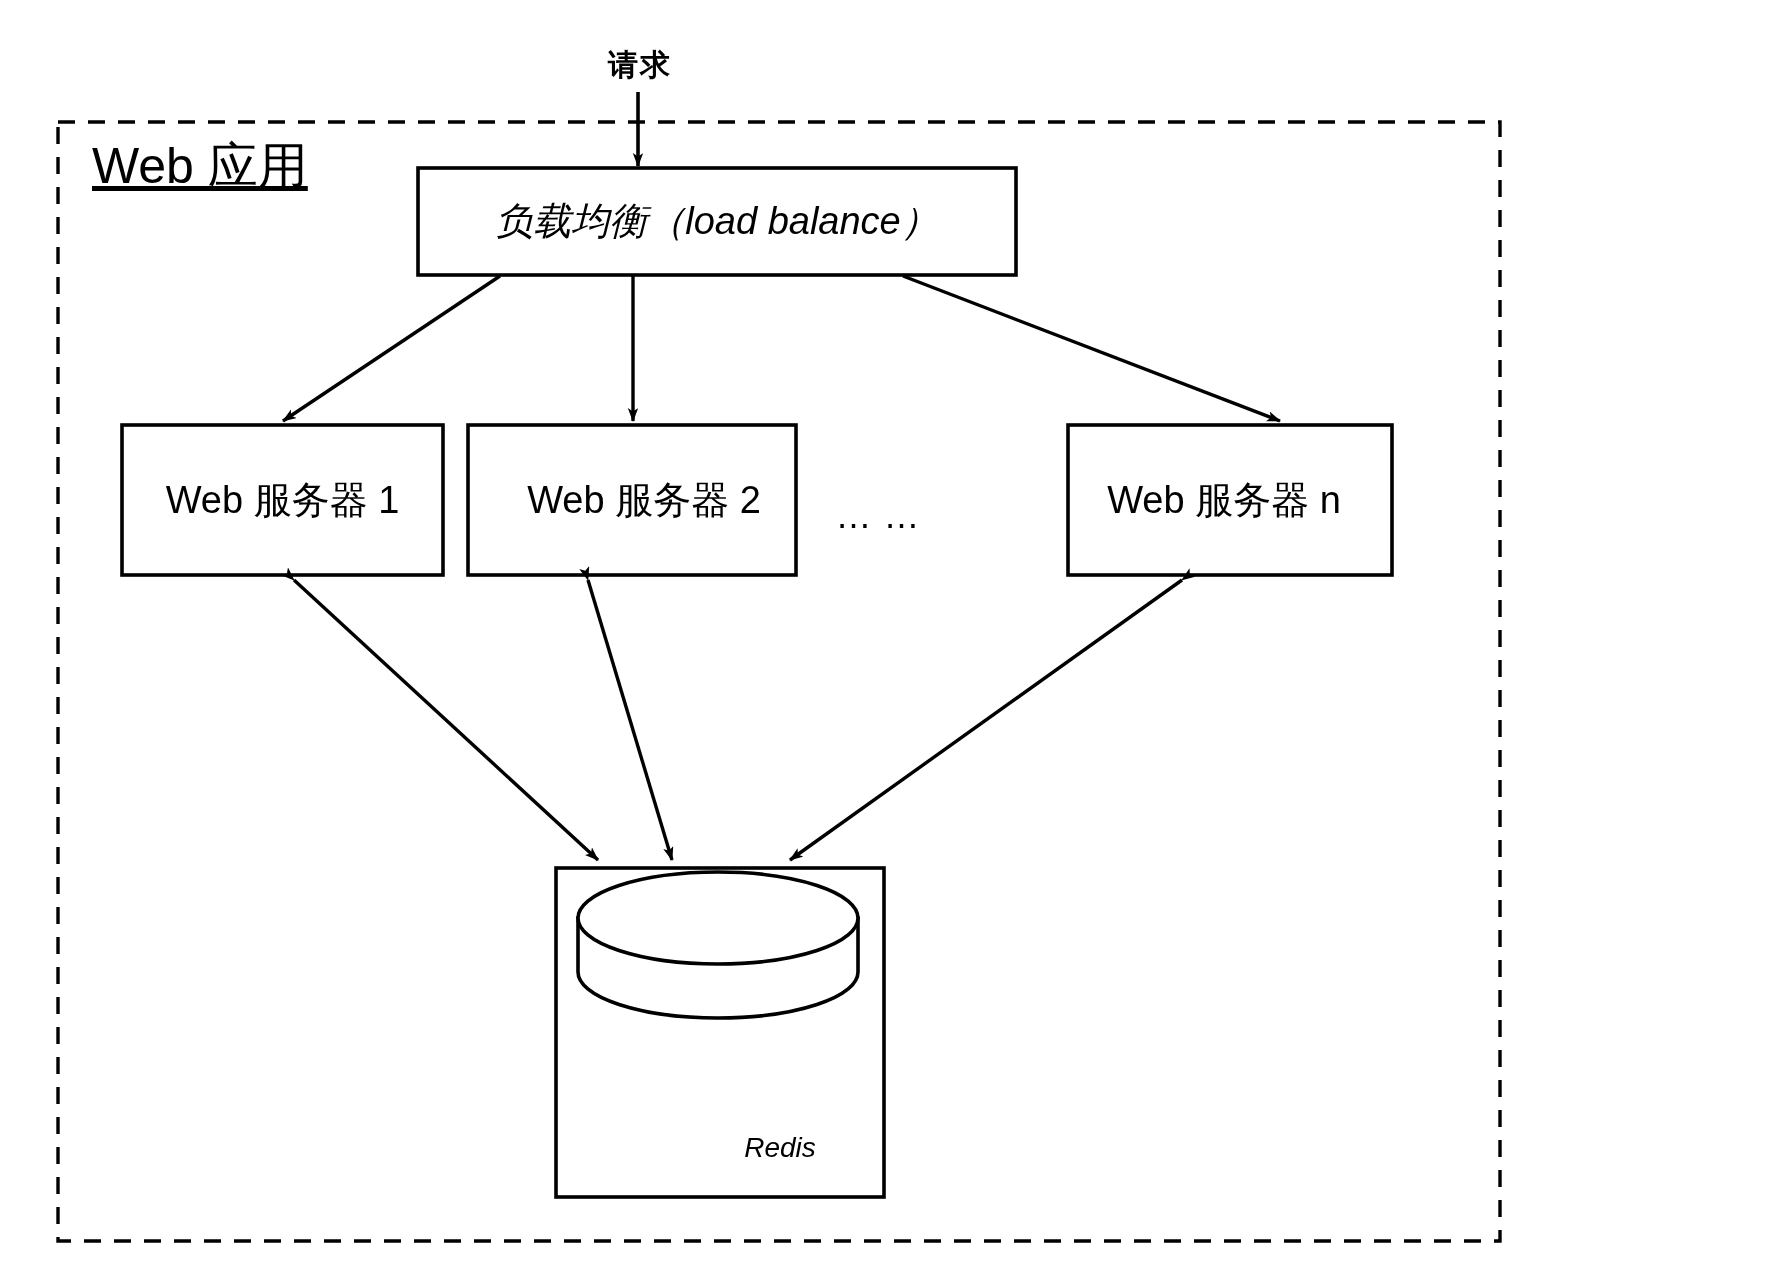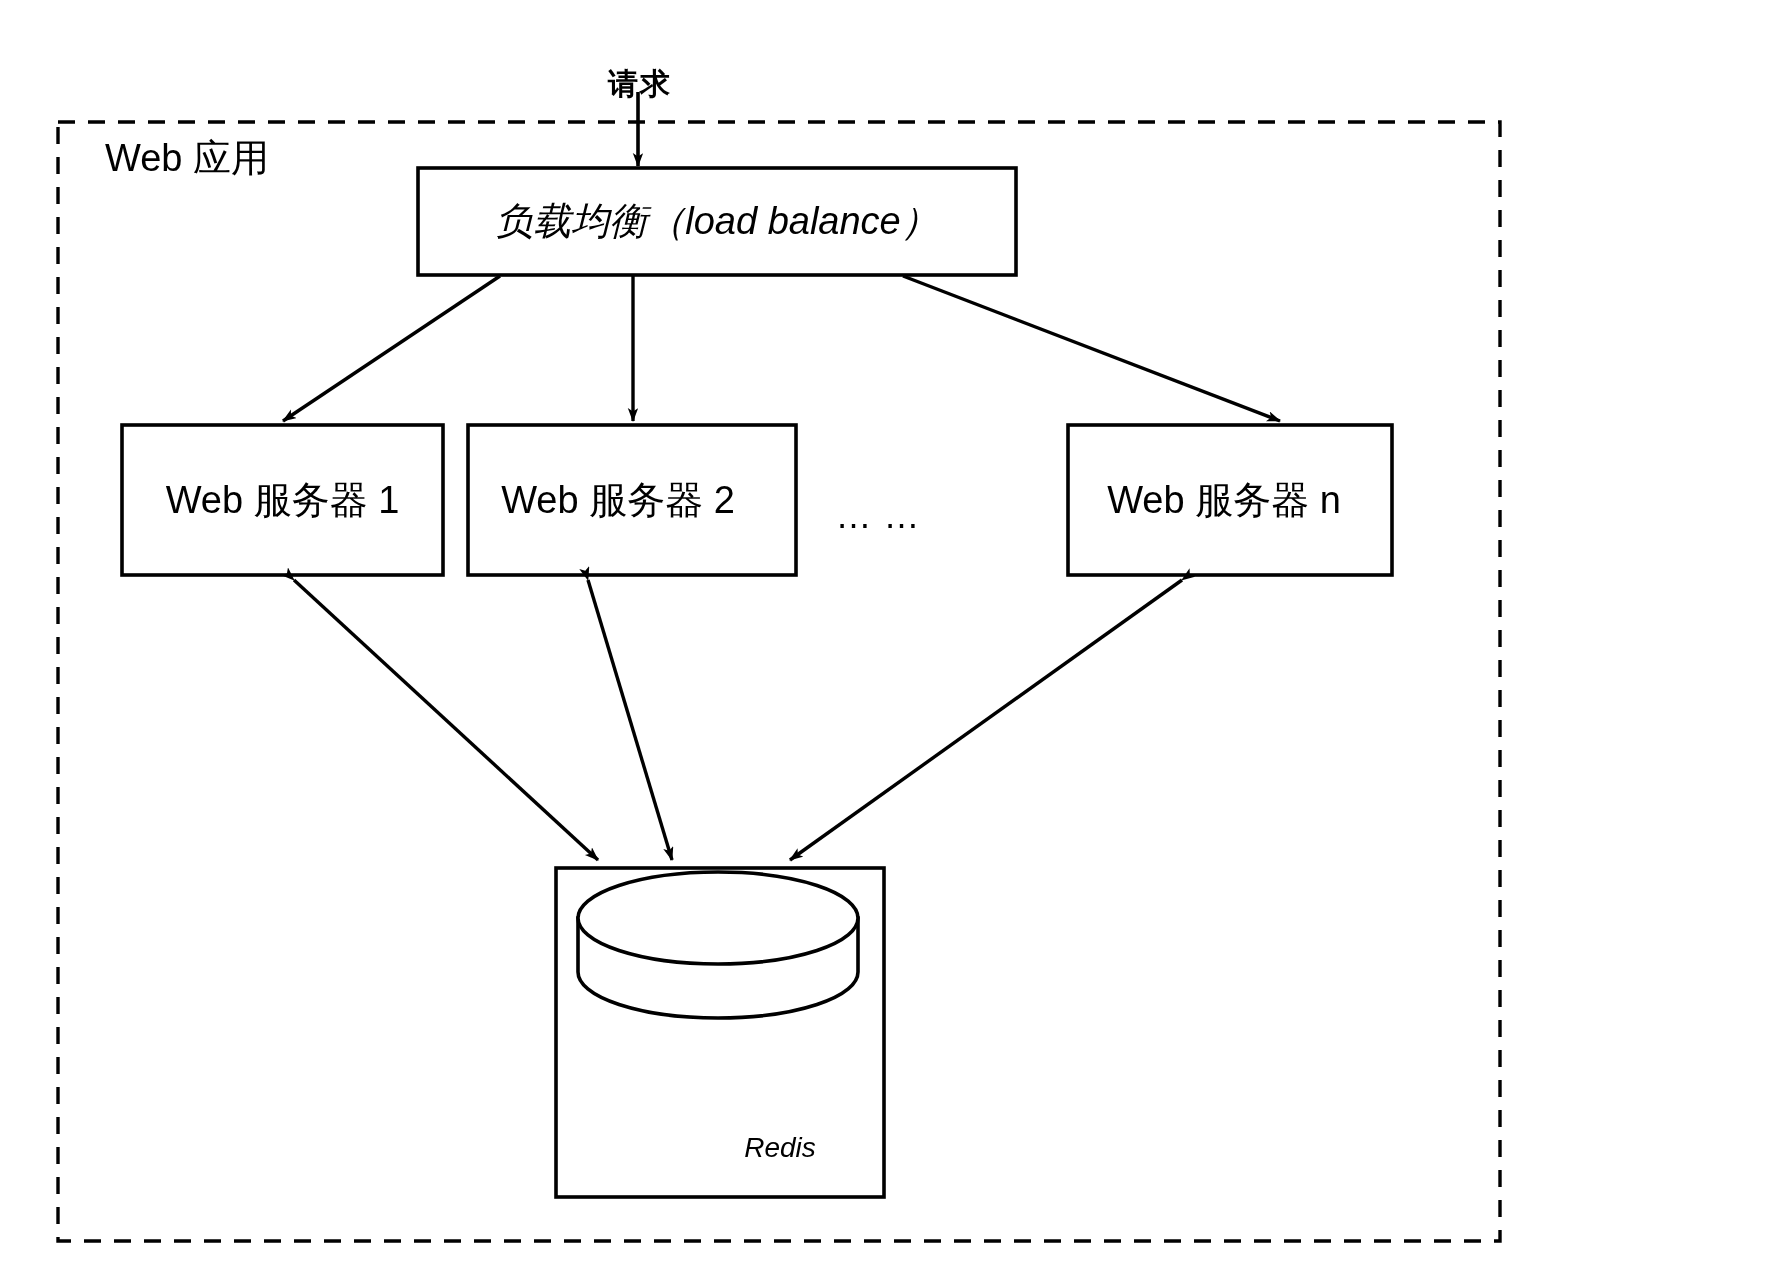--- a/index.html
+++ b/index.html
@@ -1,29 +1,29 @@
 <!DOCTYPE html>
 <html><head>
 <meta charset="utf-8">
 <style>
   html,body{margin:0;padding:0;background:#ffffff;}
   body{width:1770px;height:1265px;position:relative;overflow:hidden;
        font-family:"Liberation Sans","DejaVu Sans",sans-serif;color:#000;}
   #stage{position:absolute;left:0;top:0;width:1770px;height:1265px;}
   svg.layer{position:absolute;left:0;top:0;width:1770px;height:1265px;}
   .txt{position:absolute;white-space:nowrap;}
-  #req-label{left:608px;top:64px;font-family:"DejaVu Serif","Liberation Serif",serif;
+  #req-label{left:608px;top:45px;font-family:"DejaVu Serif","Liberation Serif",serif;
              font-size:30px;font-weight:700;letter-spacing:2px;text-align:center;}
-  #app-label{left:105px;top:133px;font-size:38px;}
+  #app-label{left:92px;top:133px;font-size:50px;text-decoration:underline;}
   #lb-label{left:418px;top:168px;width:598px;height:107px;display:flex;
             align-items:center;justify-content:center;font-size:38px;font-style:italic;}
   .srv-label{height:150px;top:425px;display:flex;align-items:center;
              justify-content:center;font-size:38px;}
   #s1-label{left:122px;width:321px;border-radius:31px;}
-  #s2-label{left:454px;width:328px;}
+  #s2-label{left:480px;width:328px;}
   #sn-label{left:1068px;width:312px;}
   #dots-label{left:878px;top:495px;transform:translateX(-50%);font-size:36px;letter-spacing:1px;}
   #session-label{left:578px;top:915px;width:280px;text-align:center;font-size:36px;}
   #redis-label{left:700px;top:1132px;width:160px;text-align:center;font-size:28px;font-style:italic;}
 </style>
 </head>
 <body>
 
 <div id="stage">
 

